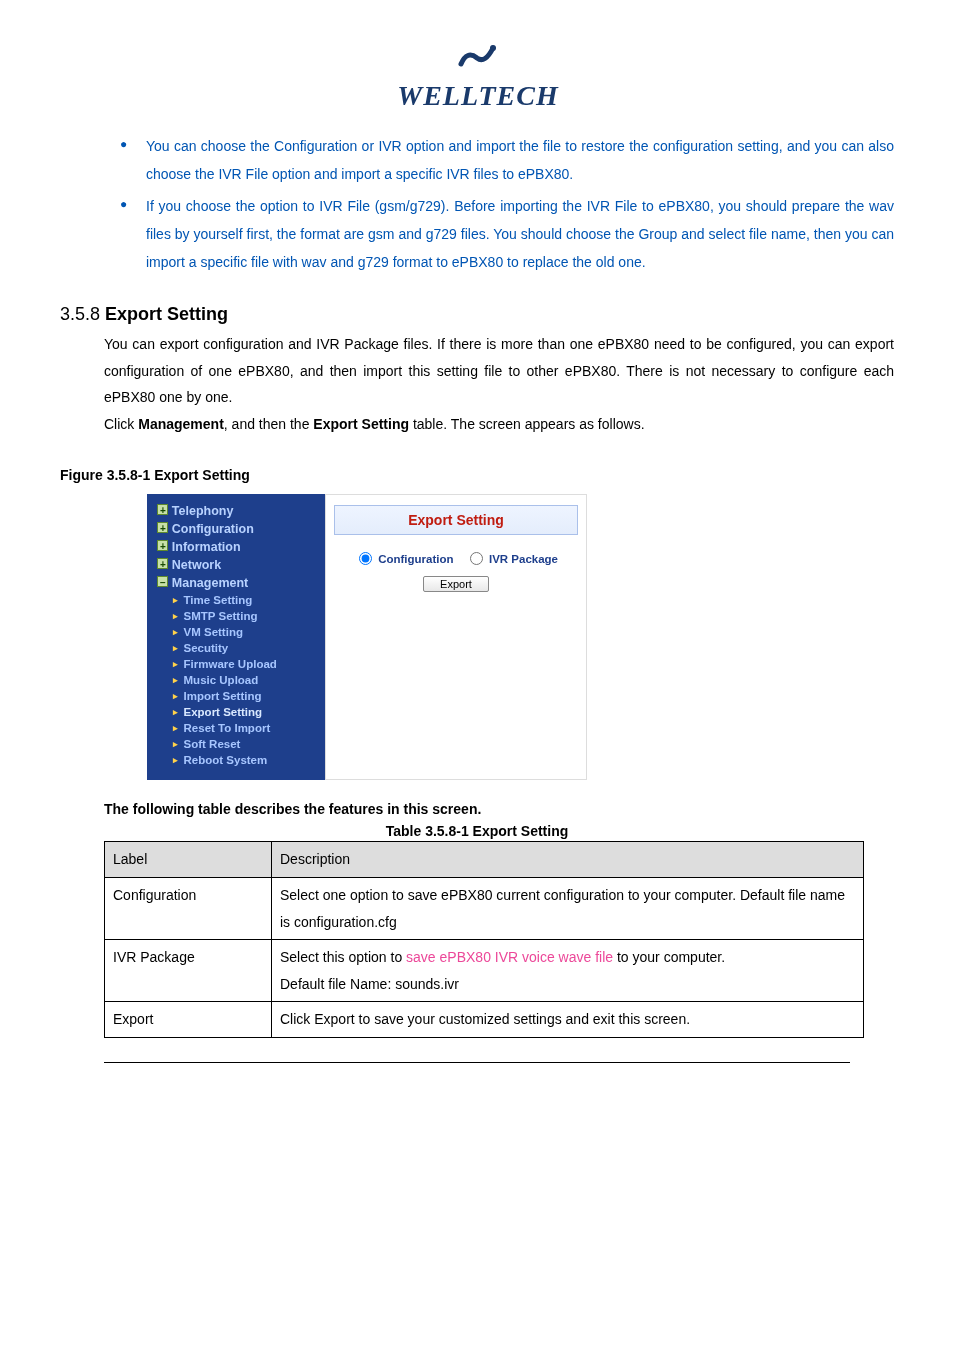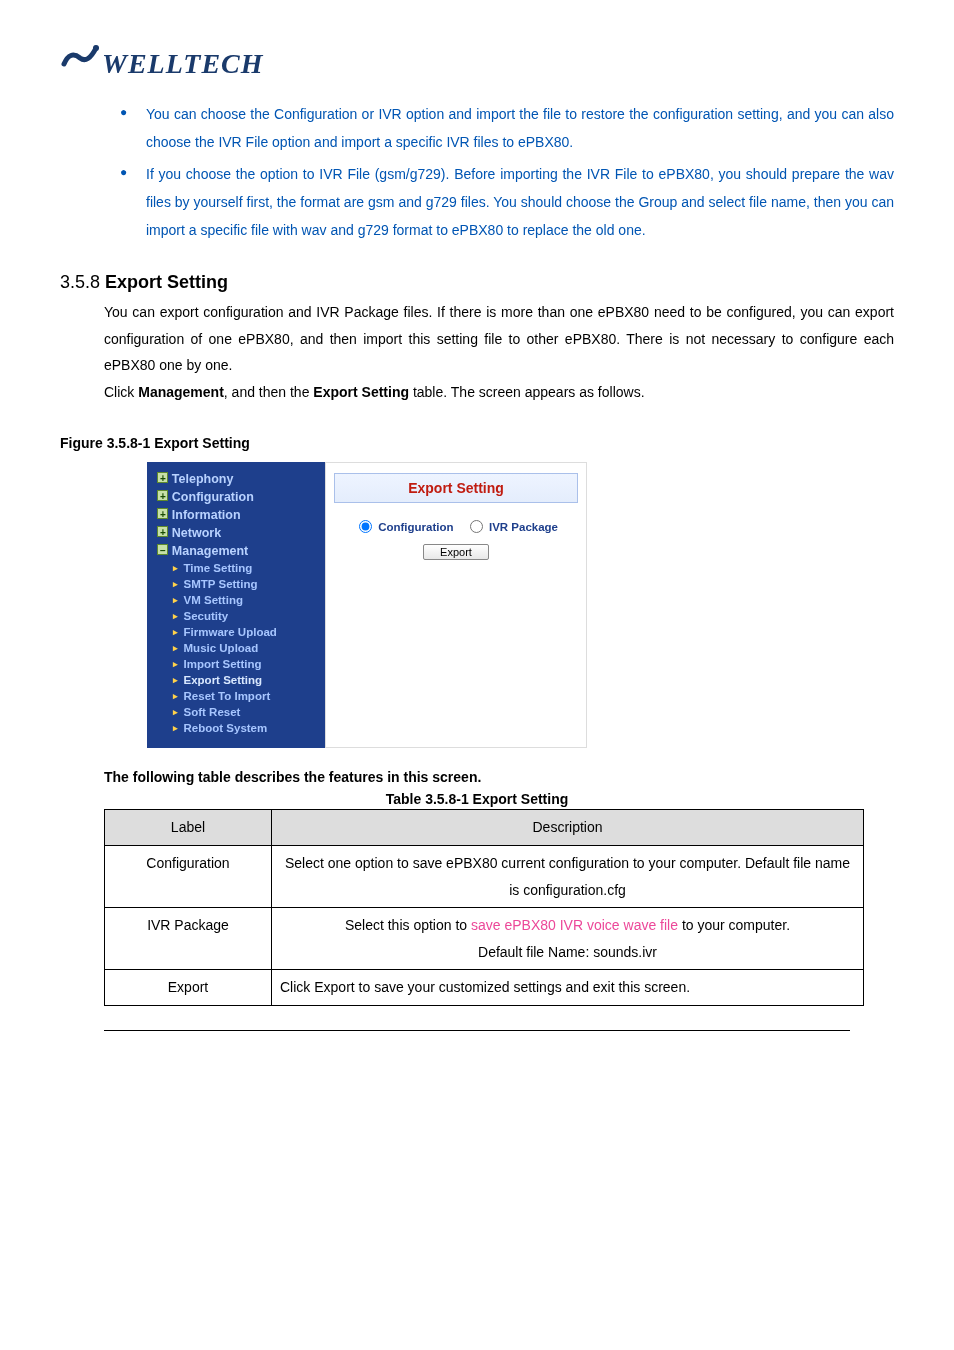--- a/index.html
+++ b/index.html
@@ -6,22 +6,23 @@
     margin: 0;
     padding: 40px 60px;
     font-family: Verdana, Arial, sans-serif;
     font-size: 14px;
     color: #000;
     background: #fff;
     width: 834px;
   }
   .logo {
     display: flex;
-    align-items: flex-end;
+    align-items: center;
     margin-bottom: 20px;
+    flex-direction: column;
   }
   .logo-mark {
     width: 40px;
     height: 40px;
   }
   .logo-text {
     font-family: Georgia, 'Times New Roman', serif;
     font-size: 28px;
     font-weight: bold;
     font-style: italic;
@@ -193,21 +194,21 @@
     margin: 4px 0 2px 0;
   }
   table.desc {
     border-collapse: collapse;
     width: 760px;
     margin-left: 44px;
   }
   table.desc td, table.desc th {
     border: 1px solid #000;
     padding: 4px 8px;
-    text-align: center;
+    text-align: left;
     vertical-align: top;
     line-height: 1.9;
     font-size: 14px;
     font-weight: normal;
   }
   table.desc th {
     background: #ddd;
   }
   .blue-inline { color: #ec4899; }
   .hr-bottom {

